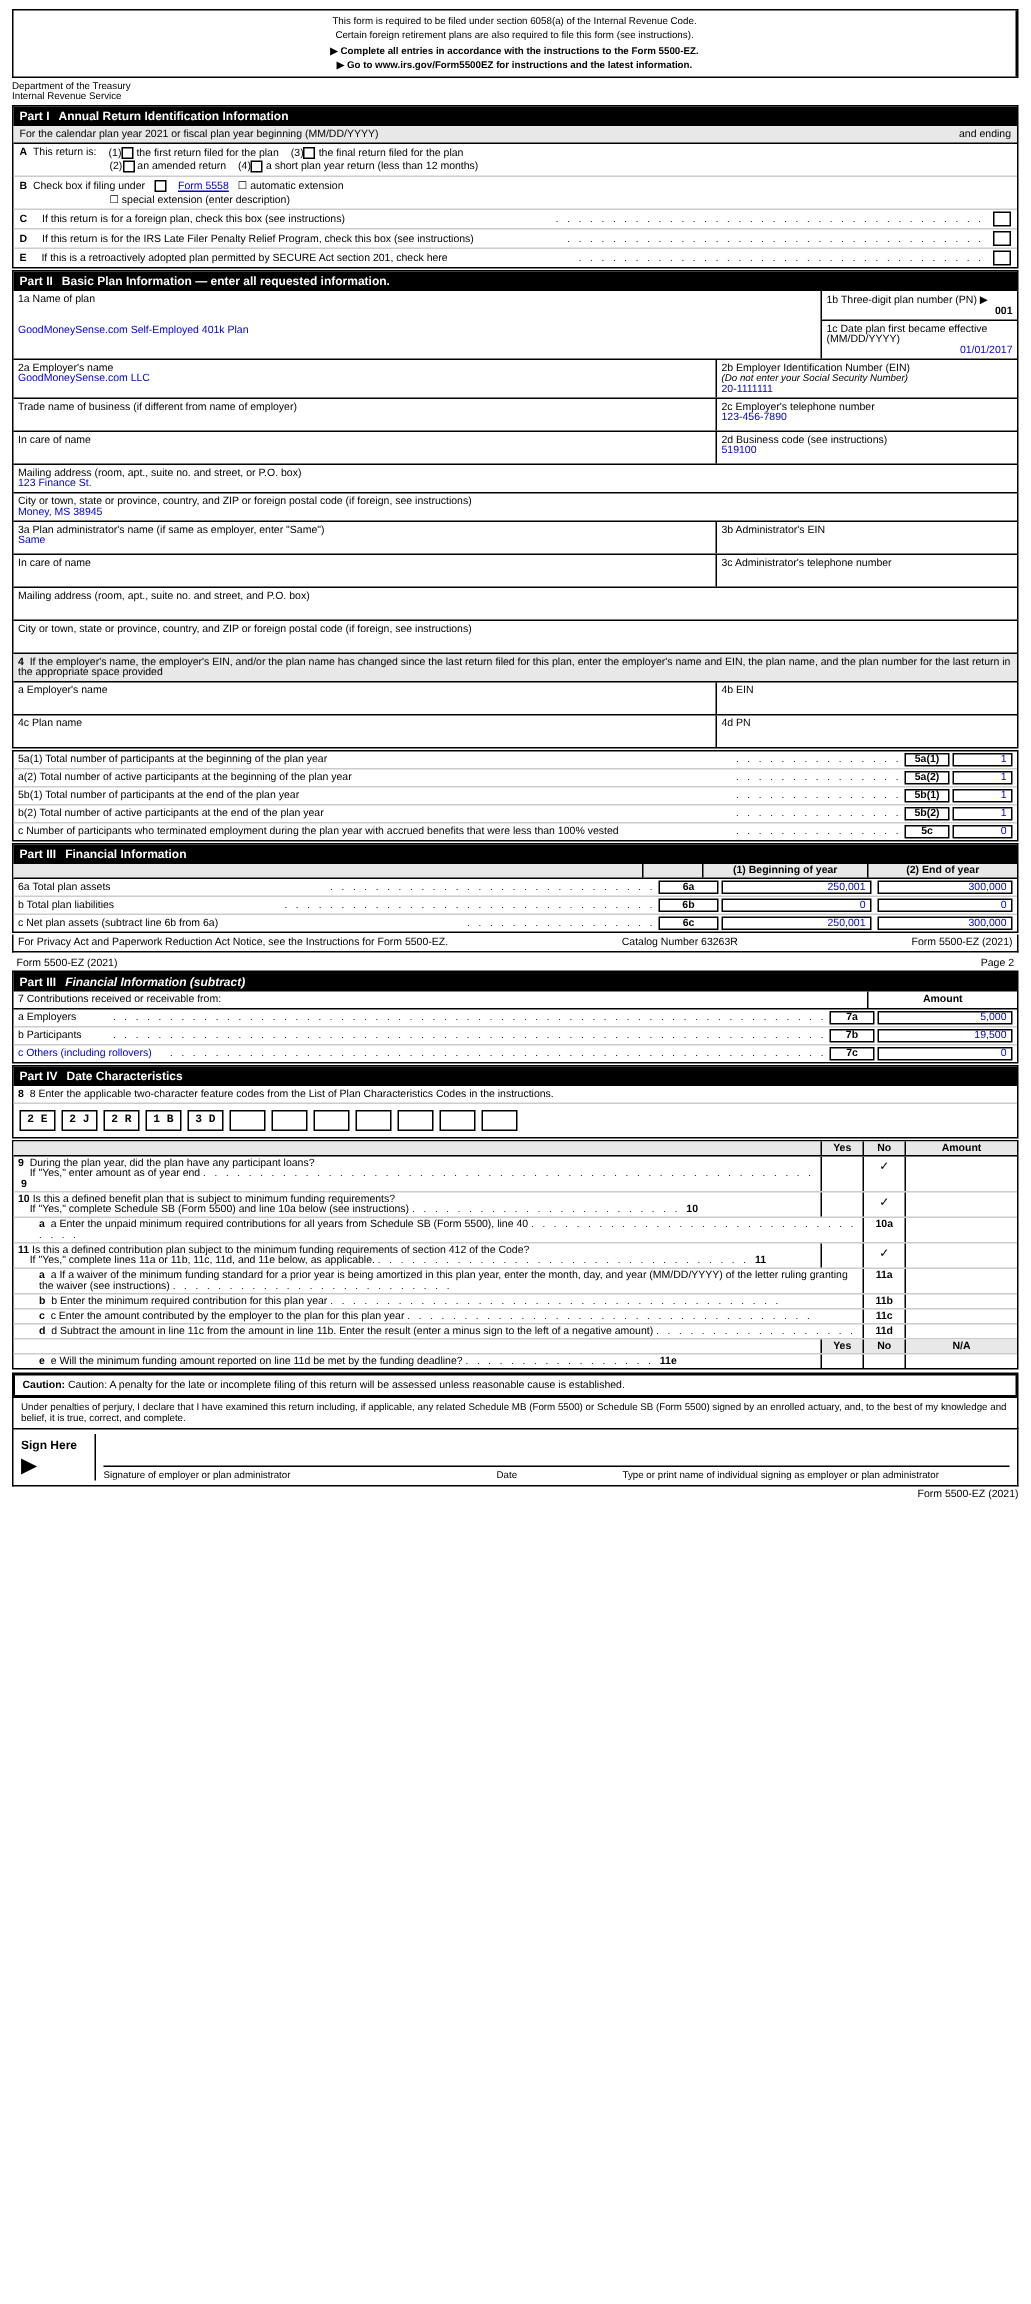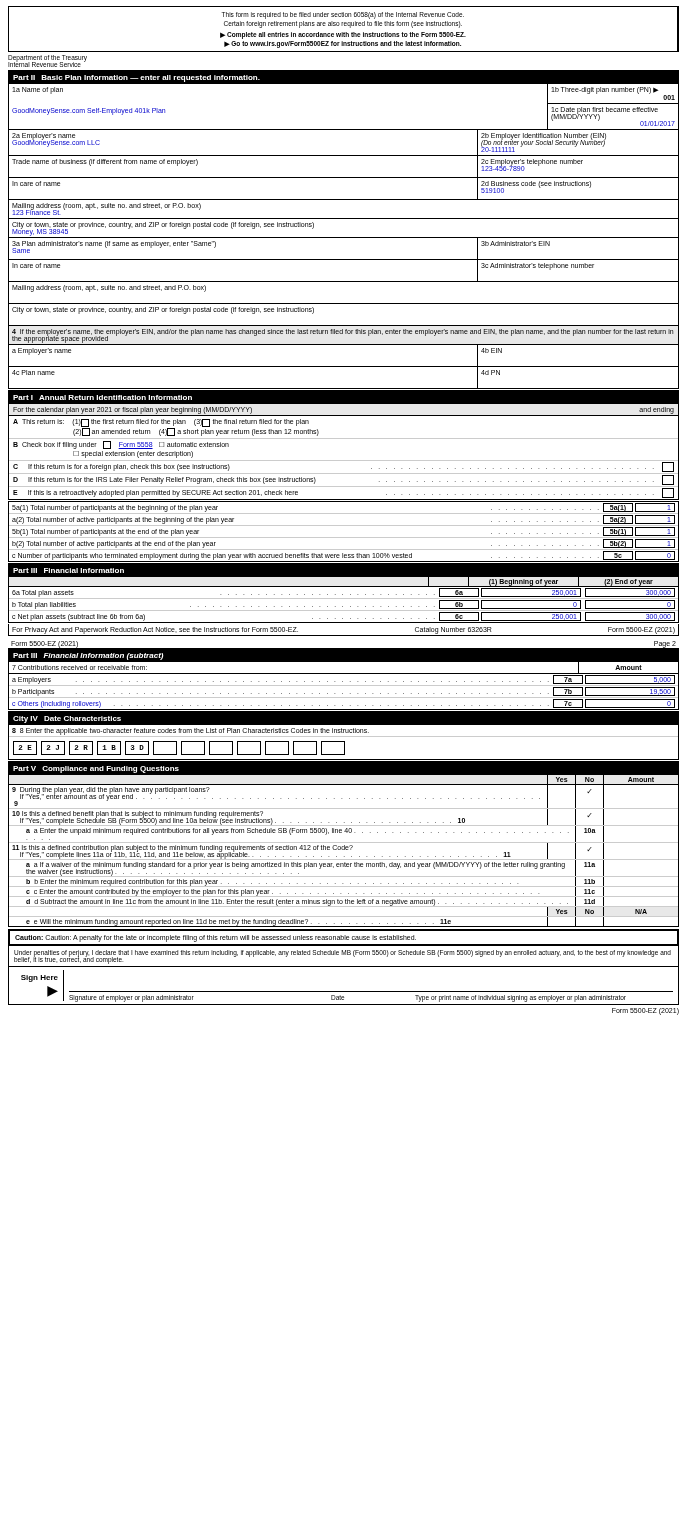--- a/index.html
+++ b/index.html
@@ -155,20 +155,74 @@
 
   <div class="dept-row">
     <div>
       <div>Department of the Treasury</div>
       <div>Internal Revenue Service</div>
     </div>
   </div>
 
   <div class="bordered-section">
     <div class="section-header">
+      <span class="part-label">Part I</span>
+      <span>Annual Return Identification Information</span>
+    </div>
+    <div style="background:#e8e8e8;padding:2px 4px;font-size:7px;border-bottom:1px solid #000;display:flex;justify-content:space-between;">
+      <span>For the calendar plan year 2021 or fiscal plan year beginning (MM/DD/YYYY)</span>
+      <span>and ending</span>
+    </div>
+
+    <div style="padding:2px 4px;border-bottom:1px solid #ccc;font-size:7px;">
+      <div style="display:flex;gap:8px;flex-wrap:wrap;">
+        <span><b>A</b>&nbsp;&nbsp;This return is:</span>
+        <span>(1)<span class="checkbox"></span>the first return filed for the plan</span>
+        <span>(3)<span class="checkbox"></span>the final return filed for the plan</span>
+      </div>
+      <div style="display:flex;gap:8px;flex-wrap:wrap;margin-top:1px;margin-left:60px;">
+        <span>(2)<span class="checkbox"></span>an amended return</span>
+        <span>(4)<span class="checkbox"></span>a short plan year return (less than 12 months)</span>
+      </div>
+    </div>
+
+    <div style="padding:2px 4px;border-bottom:1px solid #ccc;font-size:7px;">
+      <div style="display:flex;gap:6px;align-items:center;flex-wrap:wrap;">
+        <span><b>B</b>&nbsp;&nbsp;Check box if filing under</span>
+        <span class="checkbox"></span>
+        <span style="color:#0000cc;text-decoration:underline;">Form 5558</span>
+        <span>☐ automatic extension</span>
+      </div>
+      <div style="margin-left:60px;margin-top:1px;">
+        <span>☐ special extension (enter description)</span>
+      </div>
+    </div>
+
+    <div style="padding:1px 4px;border-bottom:1px solid #ccc;font-size:7px;display:flex;align-items:center;gap:4px;">
+      <b>C</b>&nbsp;
+      <span style="flex:1;">If this return is for a foreign plan, check this box (see instructions)</span>
+      <span style="flex:1;text-align:right;letter-spacing:2px;font-size:6.5px;">. . . . . . . . . . . . . . . . . . . . . . . . . . . . . . . . . . . . . .</span>
+      <span class="arrow-box"></span>
+    </div>
+    <div style="padding:1px 4px;border-bottom:1px solid #ccc;font-size:7px;display:flex;align-items:center;gap:4px;">
+      <b>D</b>&nbsp;
+      <span style="flex:1;">If this return is for the IRS Late Filer Penalty Relief Program, check this box (see instructions)</span>
+      <span style="flex:1;text-align:right;letter-spacing:2px;font-size:6.5px;">. . . . . . . . . . . . . . . . . . . . . . . . . . . . . . . . . . . . .</span>
+      <span class="arrow-box"></span>
+    </div>
+    <div style="padding:1px 4px;font-size:7px;display:flex;align-items:center;gap:4px;">
+      <b>E</b>&nbsp;
+      <span style="flex:1;">If this is a retroactively adopted plan permitted by SECURE Act section 201, check here</span>
+      <span style="flex:1;text-align:right;letter-spacing:2px;font-size:6.5px;">. . . . . . . . . . . . . . . . . . . . . . . . . . . . . . . . . . . .</span>
+      <span class="arrow-box"></span>
+    </div>
+  </div>
+
+  <div class="bordered-section">
+    <div class="section-header">
       <span class="part-label">Part II</span>
       <span>Basic Plan Information — enter all requested information.</span>
     </div>
 
     <div style="display:flex;border-bottom:1px solid #000;">
       <div style="flex:1;border-right:1px solid #000;padding:2px 3px;">
         <div style="font-size:7px;">1a Name of plan</div>
         <div style="height:14px;"></div>
         <div style="font-size:7px;color:#0000cc;">GoodMoneySense.com Self-Employed 401k Plan</div>
       </div>
@@ -279,74 +333,20 @@
         <div style="height:10px;"></div>
       </div>
       <div style="width:200px;padding:2px 3px;">
         <div style="font-size:7px;">4d PN</div>
         <div style="height:10px;"></div>
       </div>
     </div>
   </div>
 
   <div class="bordered-section">
-    <div class="section-header">
-      <span class="part-label">Part I</span>
-      <span>Annual Return Identification Information</span>
-    </div>
-    <div style="background:#e8e8e8;padding:2px 4px;font-size:7px;border-bottom:1px solid #000;display:flex;justify-content:space-between;">
-      <span>For the calendar plan year 2021 or fiscal plan year beginning (MM/DD/YYYY)</span>
-      <span>and ending</span>
-    </div>
-
-    <div style="padding:2px 4px;border-bottom:1px solid #ccc;font-size:7px;">
-      <div style="display:flex;gap:8px;flex-wrap:wrap;">
-        <span><b>A</b>&nbsp;&nbsp;This return is:</span>
-        <span>(1)<span class="checkbox"></span>the first return filed for the plan</span>
-        <span>(3)<span class="checkbox"></span>the final return filed for the plan</span>
-      </div>
-      <div style="display:flex;gap:8px;flex-wrap:wrap;margin-top:1px;margin-left:60px;">
-        <span>(2)<span class="checkbox"></span>an amended return</span>
-        <span>(4)<span class="checkbox"></span>a short plan year return (less than 12 months)</span>
-      </div>
-    </div>
-
-    <div style="padding:2px 4px;border-bottom:1px solid #ccc;font-size:7px;">
-      <div style="display:flex;gap:6px;align-items:center;flex-wrap:wrap;">
-        <span><b>B</b>&nbsp;&nbsp;Check box if filing under</span>
-        <span class="checkbox"></span>
-        <span style="color:#0000cc;text-decoration:underline;">Form 5558</span>
-        <span>☐ automatic extension</span>
-      </div>
-      <div style="margin-left:60px;margin-top:1px;">
-        <span>☐ special extension (enter description)</span>
-      </div>
-    </div>
-
-    <div style="padding:1px 4px;border-bottom:1px solid #ccc;font-size:7px;display:flex;align-items:center;gap:4px;">
-      <b>C</b>&nbsp;
-      <span style="flex:1;">If this return is for a foreign plan, check this box (see instructions)</span>
-      <span style="flex:1;text-align:right;letter-spacing:2px;font-size:6.5px;">. . . . . . . . . . . . . . . . . . . . . . . . . . . . . . . . . . . . . .</span>
-      <span class="arrow-box"></span>
-    </div>
-    <div style="padding:1px 4px;border-bottom:1px solid #ccc;font-size:7px;display:flex;align-items:center;gap:4px;">
-      <b>D</b>&nbsp;
-      <span style="flex:1;">If this return is for the IRS Late Filer Penalty Relief Program, check this box (see instructions)</span>
-      <span style="flex:1;text-align:right;letter-spacing:2px;font-size:6.5px;">. . . . . . . . . . . . . . . . . . . . . . . . . . . . . . . . . . . . .</span>
-      <span class="arrow-box"></span>
-    </div>
-    <div style="padding:1px 4px;font-size:7px;display:flex;align-items:center;gap:4px;">
-      <b>E</b>&nbsp;
-      <span style="flex:1;">If this is a retroactively adopted plan permitted by SECURE Act section 201, check here</span>
-      <span style="flex:1;text-align:right;letter-spacing:2px;font-size:6.5px;">. . . . . . . . . . . . . . . . . . . . . . . . . . . . . . . . . . . .</span>
-      <span class="arrow-box"></span>
-    </div>
-  </div>
-
-  <div class="bordered-section">
 
     <div style="display:flex;align-items:center;border-bottom:1px solid #ccc;padding:1px 3px;font-size:7px;">
       <span style="flex:1;">5a(1) Total number of participants at the beginning of the plan year</span>
       <span style="letter-spacing:2px;font-size:6.5px;">. . . . . . . . . . . . . . .</span>
       <span style="min-width:30px;text-align:center;font-weight:bold;border:1px solid #000;margin:0 2px;padding:0 4px;">5a(1)</span>
       <span style="min-width:40px;text-align:right;border:1px solid #000;padding:0 3px;color:#0000cc;">1</span>
     </div>
 
     <div style="display:flex;align-items:center;border-bottom:1px solid #ccc;padding:1px 3px;font-size:7px;">
       <span style="flex:1;">a(2) Total number of active participants at the beginning of the plan year</span>
@@ -454,21 +454,21 @@
     <div style="display:flex;align-items:center;padding:1px 3px;font-size:7px;">
       <span style="flex:1;color:#0000cc;">c   Others (including rollovers)</span>
       <span style="letter-spacing:2px;font-size:6.5px;">. . . . . . . . . . . . . . . . . . . . . . . . . . . . . . . . . . . . . . . . . . . . . . . . . . . . . . . . . .</span>
       <span style="width:30px;text-align:center;border:1px solid #000;margin:0 2px;padding:0 3px;font-weight:bold;">7c</span>
       <span style="width:90px;text-align:right;border:1px solid #000;padding:0 3px;color:#0000cc;">0</span>
     </div>
   </div>
 
   <div class="bordered-section">
     <div class="section-header">
-      <span class="part-label">City IV</span>
+      <span class="part-label">Part IV</span>
       <span>Date Characteristics</span>
     </div>
     <div style="padding:2px 3px;border-bottom:1px solid #ccc;font-size:7px;">
       <b>8</b>&nbsp;&nbsp;<span>8    Enter the applicable two-character feature codes from the List of Plan Characteristics Codes in the instructions.</span>
     </div>
     <div style="padding:3px;display:flex;flex-wrap:wrap;gap:2px;font-family:Liberation Mono, monospace;">
       <span class="code-box">2 E</span>
       <span class="code-box">2 J</span>
       <span class="code-box">2 R</span>
       <span class="code-box">1 B</span>
@@ -477,24 +477,20 @@
       <span class="code-box">&nbsp;&nbsp;&nbsp;</span>
       <span class="code-box">&nbsp;&nbsp;&nbsp;</span>
       <span class="code-box">&nbsp;&nbsp;&nbsp;</span>
       <span class="code-box">&nbsp;&nbsp;&nbsp;</span>
       <span class="code-box">&nbsp;&nbsp;&nbsp;</span>
       <span class="code-box">&nbsp;&nbsp;&nbsp;</span>
     </div>
   </div>
 
   <div class="bordered-section">
-    <div class="section-header">
-      <span class="part-label">Part V</span>
-      <span>Compliance and Funding Questions</span>
-    </div>
 
     <div style="display:flex;border-bottom:1px solid #000;background:#e8e8e8;">
       <div style="flex:1;"></div>
       <div style="width:28px;text-align:center;border-left:1px solid #000;padding:1px;font-size:7px;font-weight:bold;">Yes</div>
       <div style="width:28px;text-align:center;border-left:1px solid #000;padding:1px;font-size:7px;font-weight:bold;">No</div>
       <div style="width:75px;text-align:center;border-left:1px solid #000;padding:1px;font-size:7px;font-weight:bold;">Amount</div>
     </div>
 
     <div style="display:flex;align-items:stretch;border-bottom:1px solid #ccc;">
       <div style="flex:1;padding:1px 3px;font-size:7px;">
@@ -598,21 +594,21 @@
 
   <div style="border:2px solid #000;padding:3px 5px;font-size:7px;margin-top:2px;">
     <b>Caution:</b> <span>Caution: A penalty for the late or incomplete filing of this return will be assessed unless reasonable cause is established.</span>
   </div>
 
   <div style="border:1px solid #000;border-top:none;padding:3px 5px;font-size:6.5px;">
     <span>Under penalties of perjury, I declare that I have examined this return including, if applicable, any related Schedule MB (Form 5500) or Schedule SB (Form 5500) signed by an enrolled actuary, and, to the best of my knowledge and belief, it is true, correct, and complete.</span>
   </div>
 
   <div style="display:flex;align-items:stretch;border:1px solid #000;border-top:none;padding:3px 5px;margin-top:0;">
-    <div style="display:flex;flex-direction:column;align-items:flex-end;justify-content:center;min-width:50px;border-right:1px solid #000;padding-right:5px;margin-right:5px;">
+    <div style="display:flex;flex-direction:column;align-items:flex-start;justify-content:center;min-width:50px;border-right:1px solid #000;padding-right:5px;margin-right:5px;">
       <span style="font-size:8px;font-weight:bold;">Sign Here</span>
       <span style="font-size:14px;">▶</span>
     </div>
     <div style="flex:1;">
       <div style="height:22px;border-bottom:1px solid #000;"></div>
       <div style="display:flex;gap:4px;margin-top:2px;">
         <span style="flex:1;font-size:6.5px;">Signature of employer or plan administrator</span>
         <span style="width:80px;font-size:6.5px;">Date</span>
         <span style="flex:1;font-size:6.5px;">Type or print name of individual signing as employer or plan administrator</span>
       </div>

